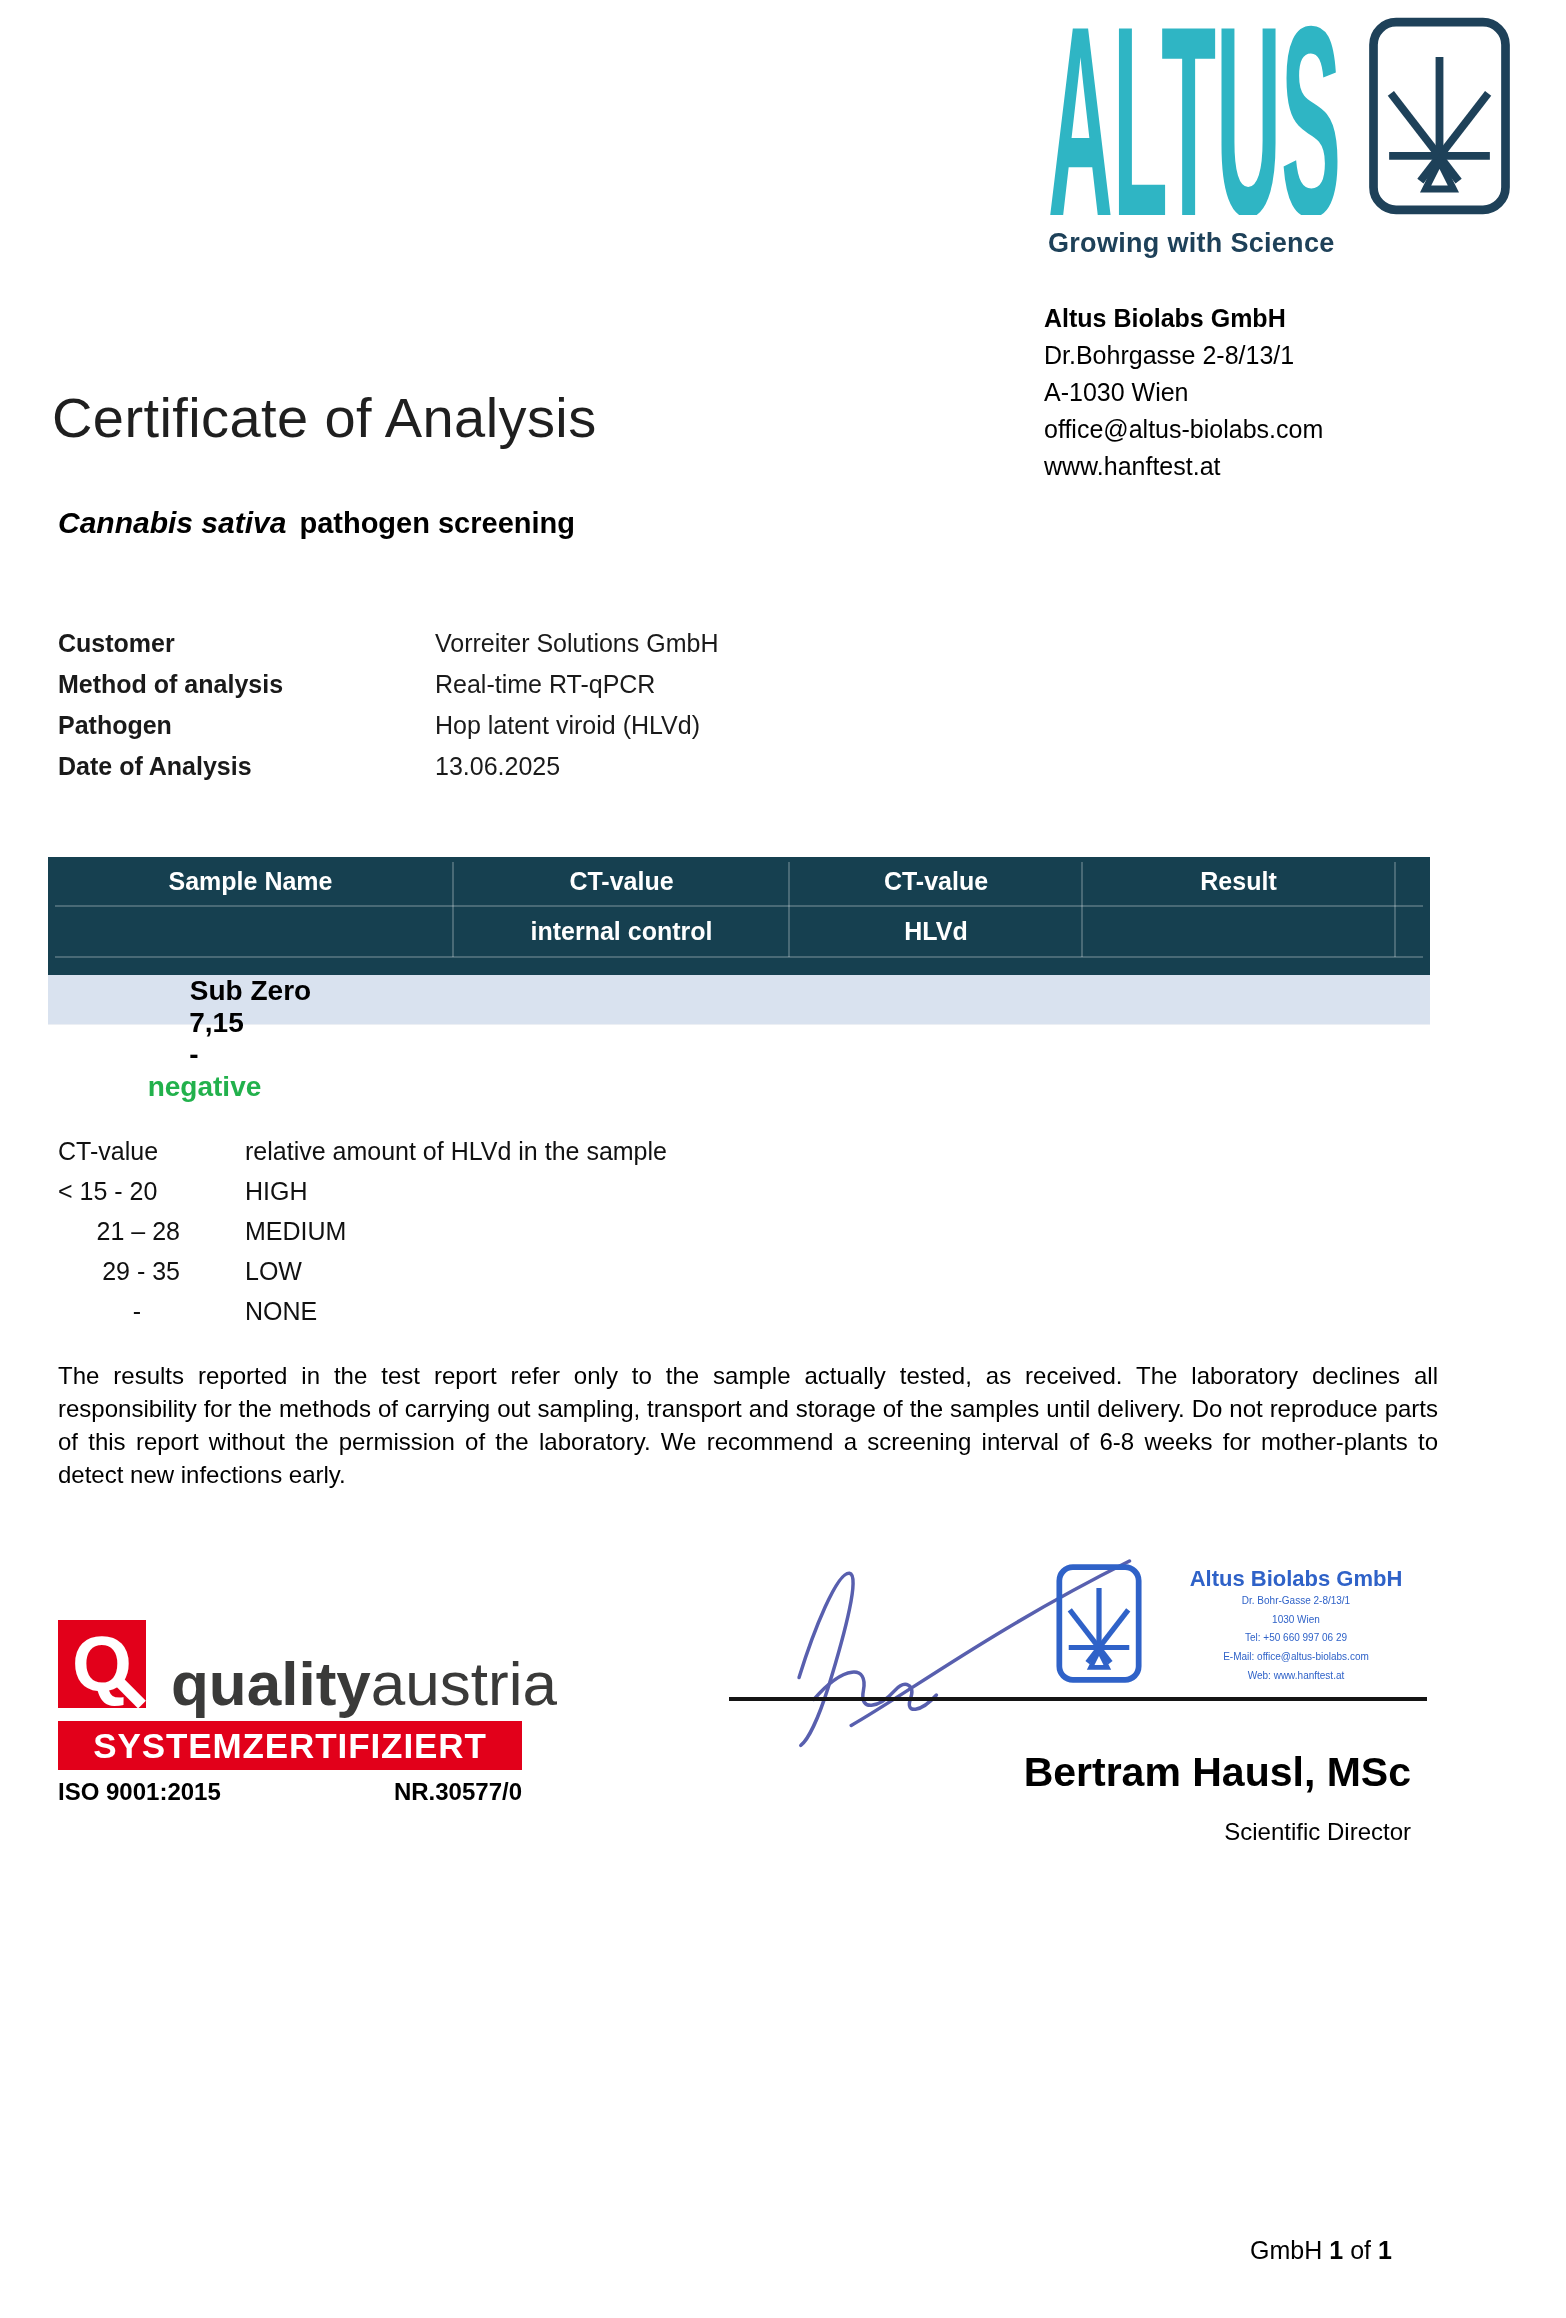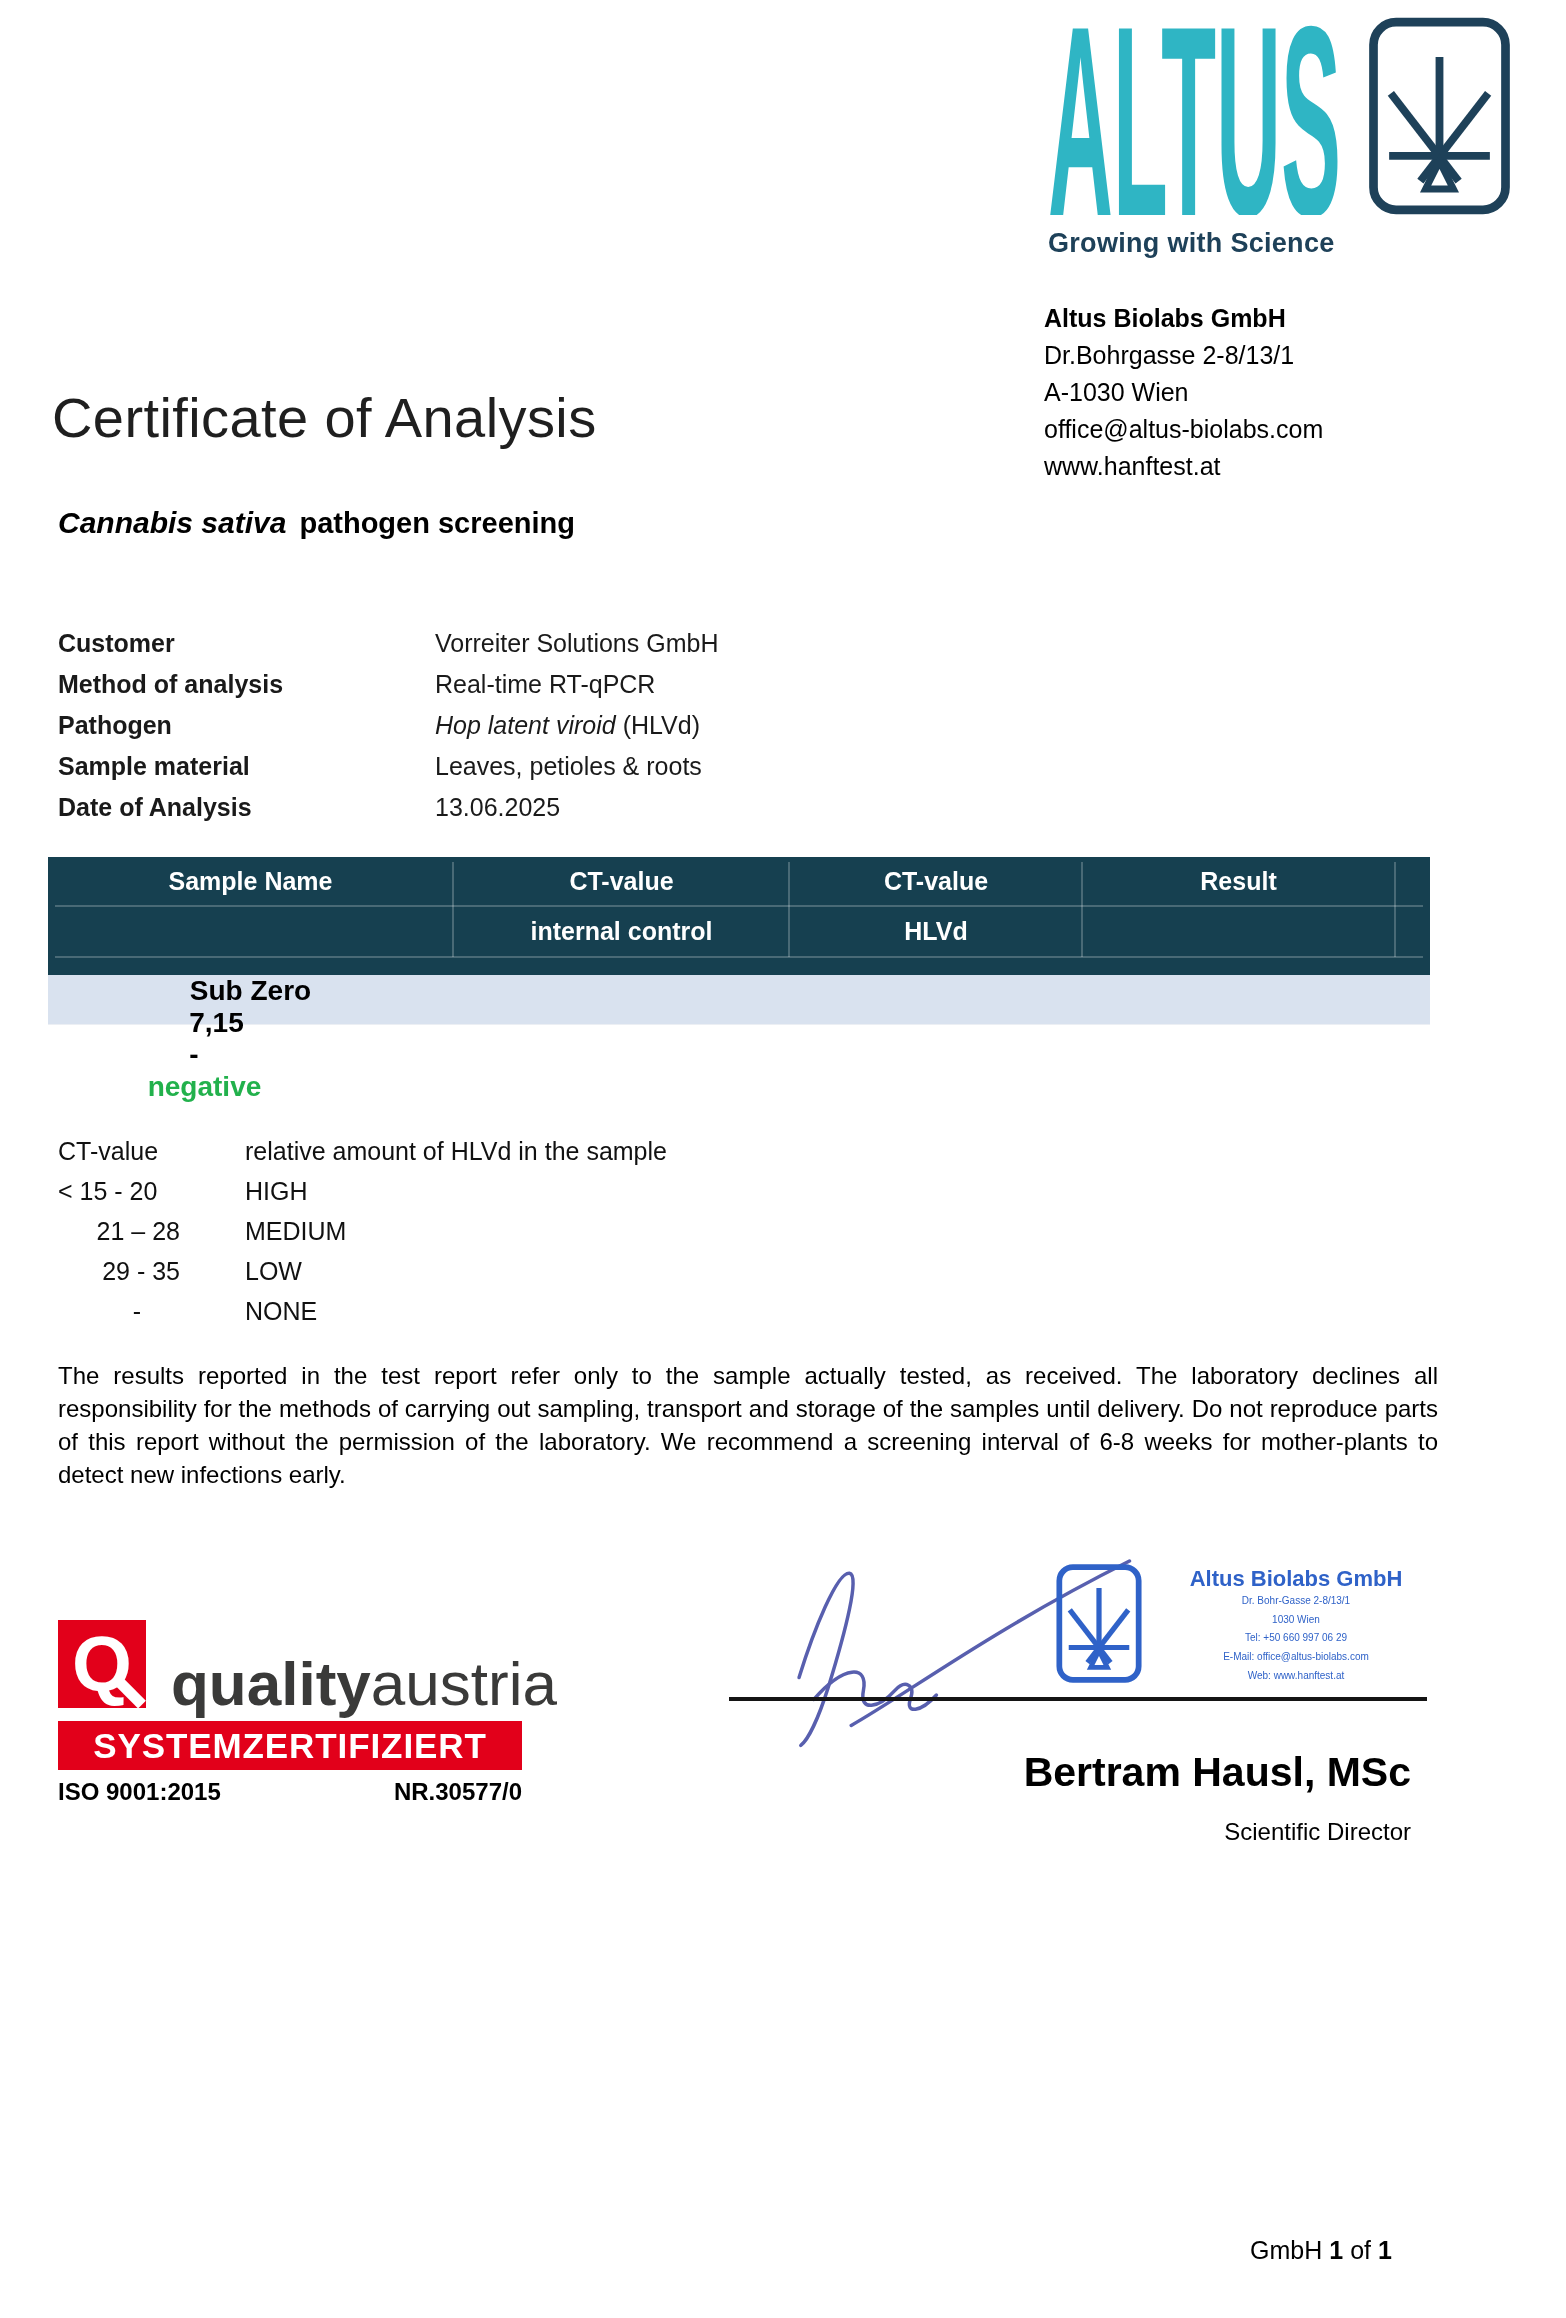--- a/index.html
+++ b/index.html
@@ -23,21 +23,21 @@
   .doc-title { position:absolute; left:52px; top:385px; font-size:56px; font-weight:300;
                color:#1f1f1f; letter-spacing:0.4px; }
   .doc-subject { position:absolute; left:58px; top:506px; font-size:29px; font-weight:700; color:#000; }
   .doc-subject .species { font-style:italic; font-size:30px; }
   .doc-subject .rest { margin-left:13px; }
 
   
   .details { position:absolute; left:58px; top:623px; font-size:25px; line-height:41px; }
   .d-row { display:flex; }
   .d-label { width:377px; font-weight:700; }
-  .d-value .it { font-style:italic; }
+  .d-value .it { }
   .d-value .after-it { margin-left:7px; }
 
   
   .rtable { position:absolute; left:48px; top:857px; width:1382px; }
   .rt-header { position:relative; display:flex; height:118px; background:#164050; color:#fff;
                font-weight:700; font-size:25px; }
   .rt-hcell { display:flex; flex-direction:column; }
   .rt-l1 { height:48px; display:flex; align-items:center; justify-content:center; }
   .rt-l2 { height:52px; display:flex; align-items:center; justify-content:center; }
   .rt-row { display:flex; height:50px; background:#D9E2EF; font-weight:700; font-size:28px;
@@ -137,24 +137,20 @@
     </div>
     <div class="d-row">
       <div class="d-label">Method of analysis</div>
       <div class="d-value">Real-time RT-qPCR</div>
     </div>
     <div class="d-row">
       <div class="d-label">Pathogen</div>
       <div class="d-value"><span class="it">Hop latent viroid</span><span class="after-it">(HLVd)</span></div>
     </div>
     <div class="d-row">
-      <div class="d-label">Sample material</div>
-      <div class="d-value">Leaves, petioles &amp; roots</div>
-    </div>
-    <div class="d-row">
       <div class="d-label">Date of Analysis</div>
       <div class="d-value">13.06.2025</div>
     </div>
   </div>
 
   <div class="rtable">
     <div class="rt-header">
       <div class="rt-hcell c1">
         <div class="rt-l1">Sample Name</div>
         <div class="rt-l2"></div>

